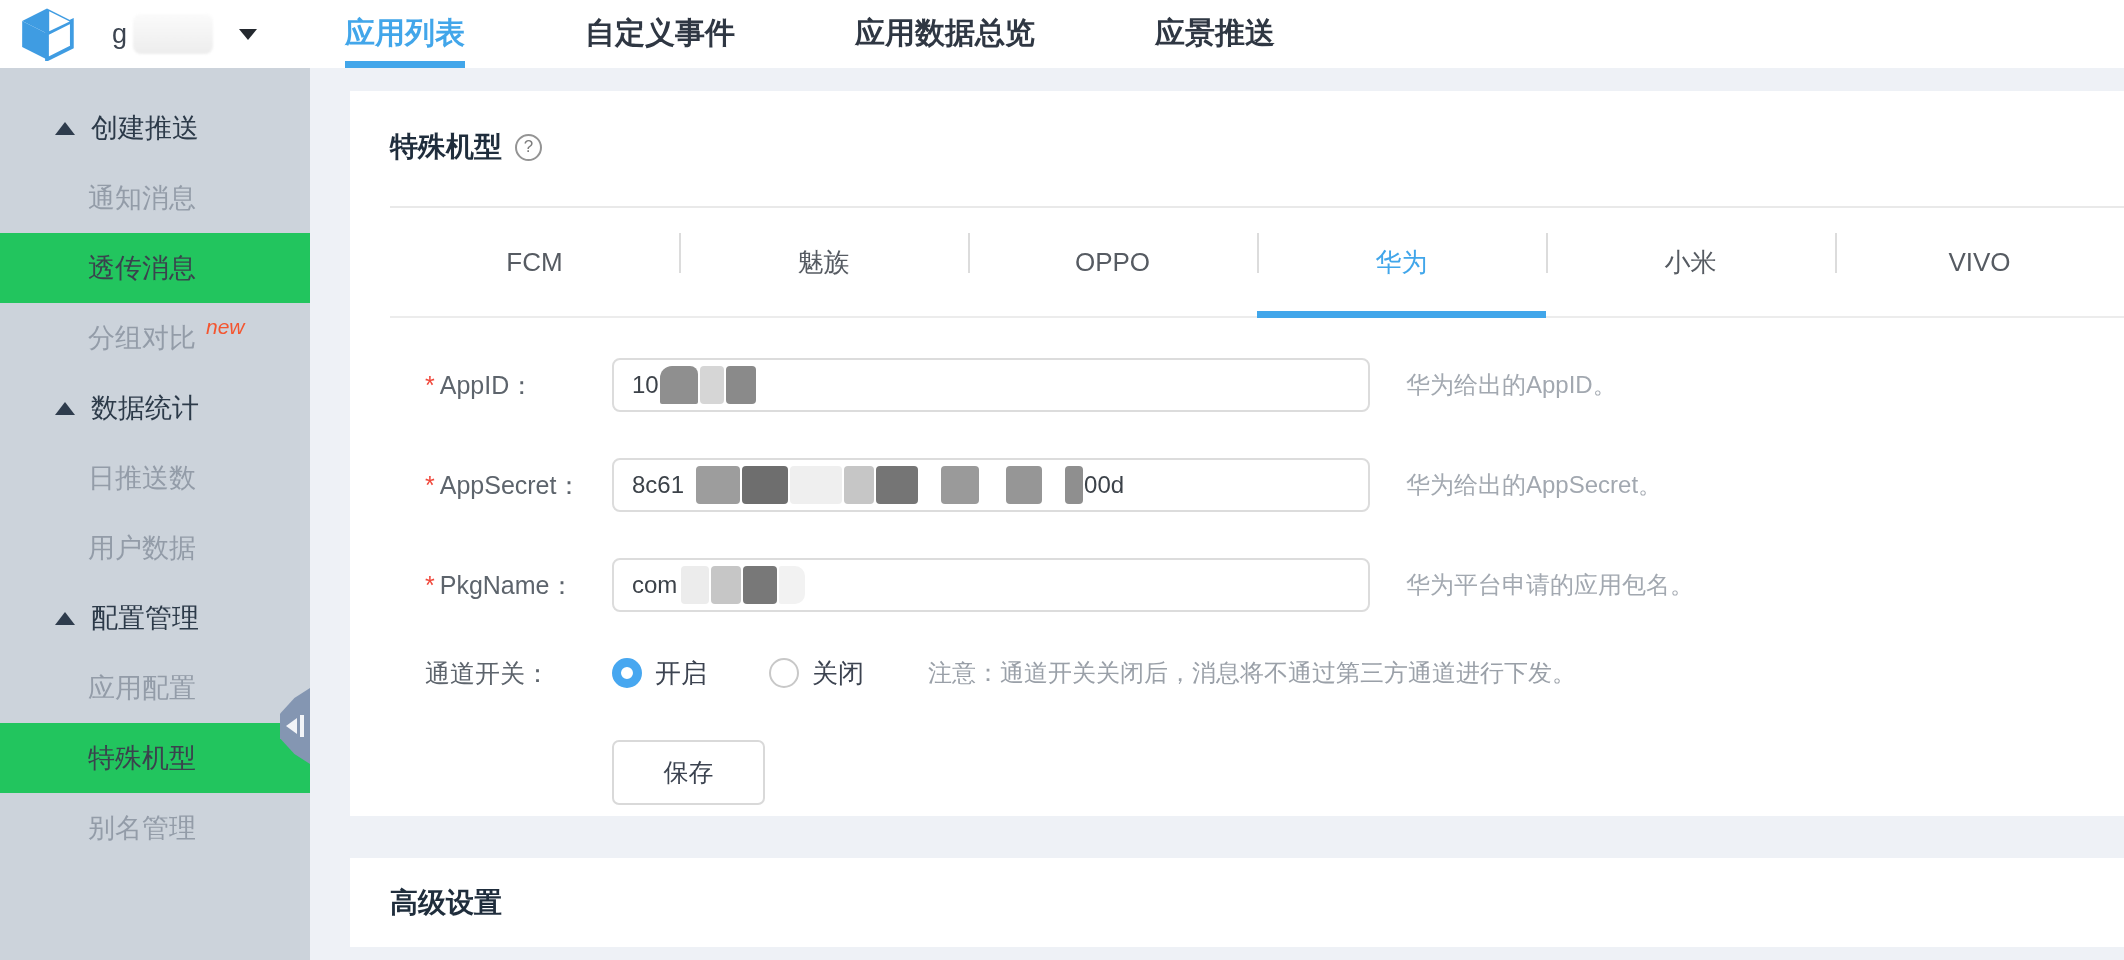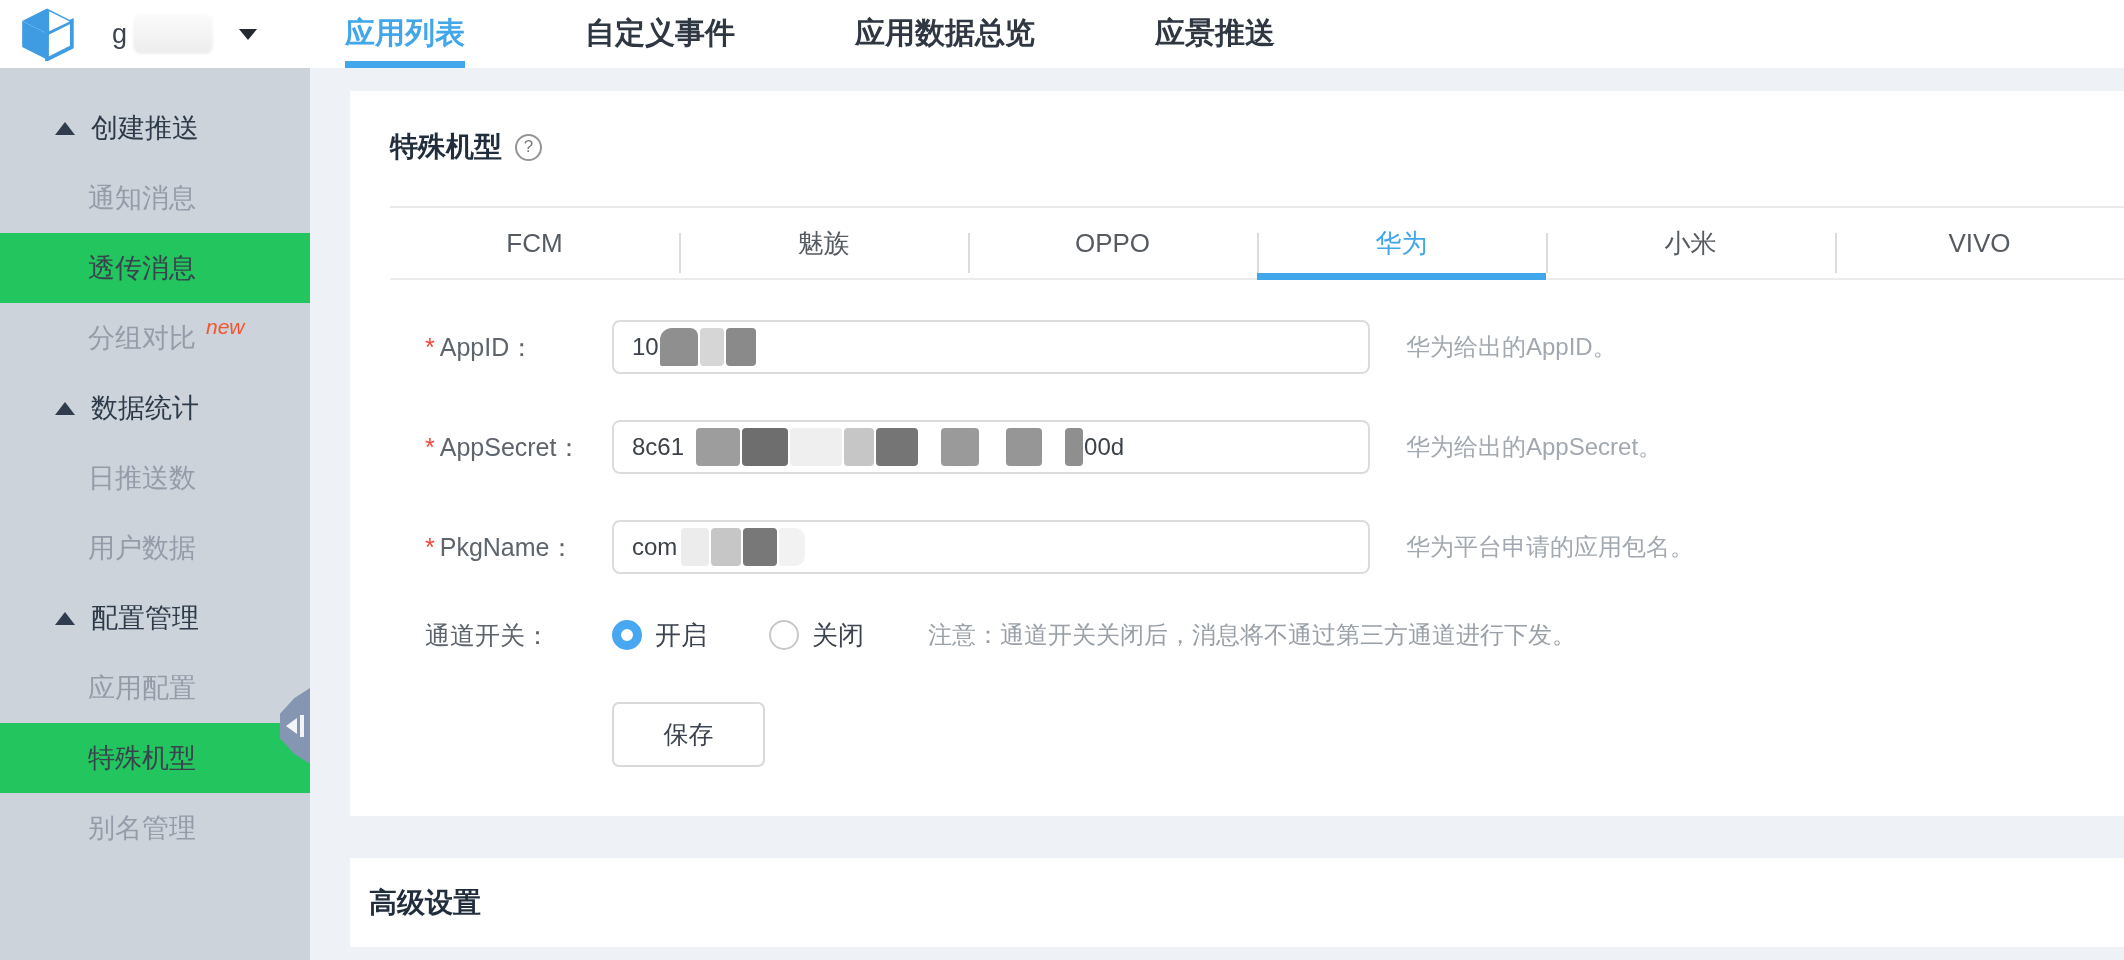--- a/index.html
+++ b/index.html
@@ -75,21 +75,21 @@
   .card { background:#ffffff; width:100%; }
   .card1 { margin-top:23px; height:725px; padding-left:40px; }
   .title-row { padding-top:37px; display:flex; align-items:center; }
   .card-title { font-size:28px; font-weight:bold; color:#1f2d3c; }
   .help-circle {
     width:27px; height:27px; margin-left:13px; border-radius:50%;
     border:2px solid #949494; color:#7c7c7c; font-size:17px;
     display:flex; align-items:center; justify-content:center; cursor:pointer;
   }
   .title-divider { margin-top:40px; border-bottom:2px solid #e9e9e9; }
-  .ptabs { display:flex; height:72px; border-bottom:2px solid #ececec; }
+  .ptabs { display:flex; height:110px; border-bottom:2px solid #ececec; }
   .ptab {
     flex:1; position:relative; display:flex; align-items:center; justify-content:center;
     font-size:26px; color:#565b62; cursor:pointer;
   }
   .ptab + .ptab::before {
     content:""; position:absolute; left:0; top:25px; width:2px; height:40px; background:#dcdcdc;
   }
   .ptab.active { color:#41a6ea; }
   .ptab.active::after {
     content:""; position:absolute; left:0; right:0; bottom:-2px; height:7px; background:#41a6ea;
@@ -117,21 +117,21 @@
   .opt-gap { width:62px; }
   .switch-note { margin-left:64px; font-size:24px; color:#9aa0a8; white-space:nowrap; }
   .save-row { margin-left:222px; margin-top:52px; }
   .save-btn {
     width:153px; height:65px; background:#fff;
     border:2px solid #d9d9d9; border-radius:7px;
     font-size:25px; color:#3c4350; cursor:pointer;
     font-family:"Liberation Sans", sans-serif;
   }
   .card2 {
-    margin-top:42px; height:89px; padding-left:19px;
+    margin-top:42px; height:89px; padding-left:40px;
     display:flex; align-items:center;
   }
   .section2-title { font-size:28px; font-weight:bold; color:#1f2d3c; }
 </style>
 </head>
 <body>
 
 <div class="topbar">
   <svg class="logo" viewBox="0 0 100 100">
     <polygon points="50,3 96,26 50,49 4,26" fill="#3f9ce2"></polygon>

